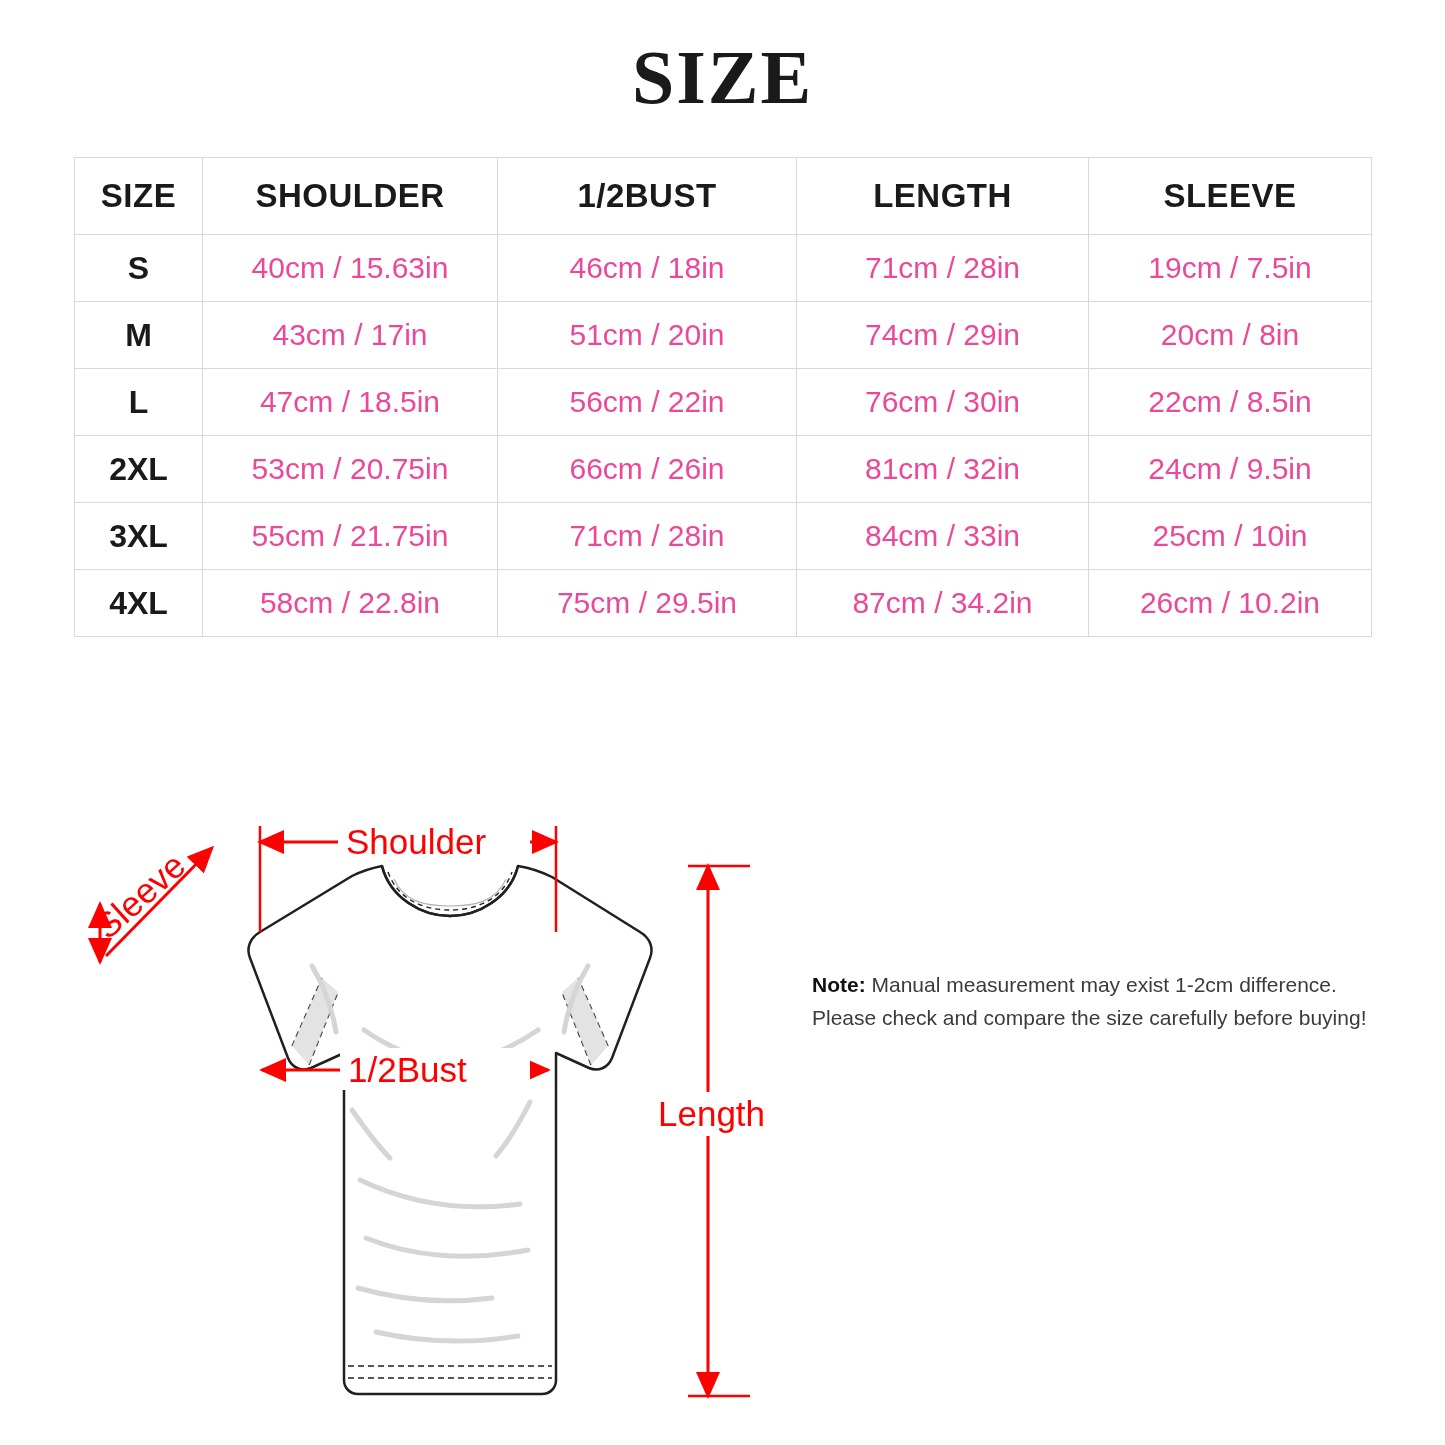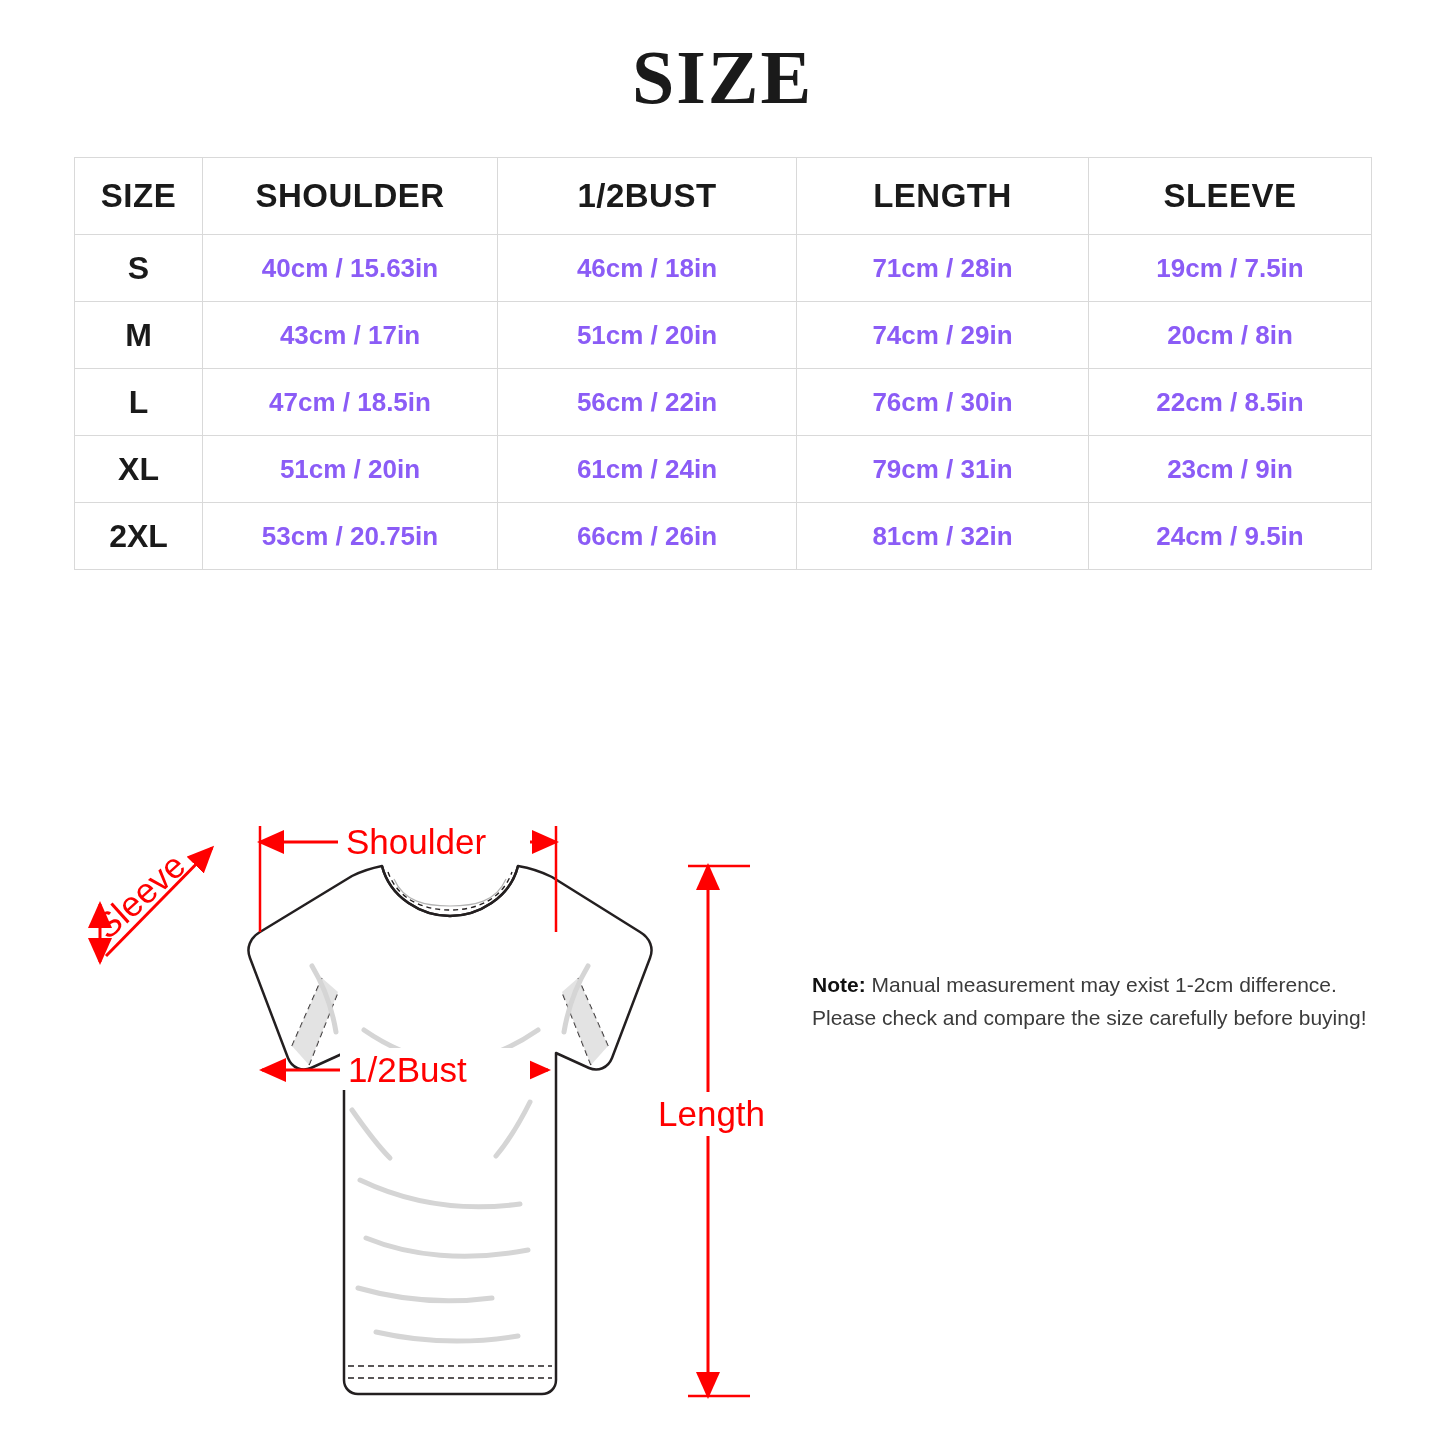--- a/index.html
+++ b/index.html
@@ -48,23 +48,23 @@
   }
   table.size-table thead th {
     height: 74px;
     font-size: 33px;
     font-weight: 700;
     color: #1a1a1a;
     letter-spacing: 0.5px;
   }
   table.size-table tbody td {
     height: 64px;
-    font-size: 26px;
-    color: #8b5cf6;
-    font-weight: 700;
+    font-size: 30px;
+    color: #ec4899;
+    font-weight: 400;
   }
   table.size-table tbody td.size-col {
     font-size: 32px;
     font-weight: 700;
     color: #1a1a1a;
   }
   col.c-size   { width: 128px; }
   col.c-shoulder { width: 295px; }
   col.c-bust   { width: 299px; }
   col.c-length { width: 292px; }
@@ -134,32 +134,39 @@
         <td>20cm / 8in</td>
       </tr>
       <tr>
         <td class="size-col">L</td>
         <td>47cm / 18.5in</td>
         <td>56cm / 22in</td>
         <td>76cm / 30in</td>
         <td>22cm / 8.5in</td>
       </tr>
       <tr>
-        <td class="size-col">XL</td>
-        <td>51cm / 20in</td>
-        <td>61cm / 24in</td>
-        <td>79cm / 31in</td>
-        <td>23cm / 9in</td>
-      </tr>
-      <tr>
         <td class="size-col">2XL</td>
         <td>53cm / 20.75in</td>
         <td>66cm / 26in</td>
         <td>81cm / 32in</td>
         <td>24cm / 9.5in</td>
+      </tr>
+      <tr>
+        <td class="size-col">3XL</td>
+        <td>55cm / 21.75in</td>
+        <td>71cm / 28in</td>
+        <td>84cm / 33in</td>
+        <td>25cm / 10in</td>
+      </tr>
+      <tr>
+        <td class="size-col">4XL</td>
+        <td>58cm / 22.8in</td>
+        <td>75cm / 29.5in</td>
+        <td>87cm / 34.2in</td>
+        <td>26cm / 10.2in</td>
       </tr>
     </tbody>
   </table>
 </div>
 
 <div class="illus">
   <svg width="740" height="640" viewBox="0 0 740 640" xmlns="http://www.w3.org/2000/svg">
     <defs>
       <marker id="arrR" markerWidth="10" markerHeight="10" refX="8" refY="4" orient="auto">
         <path d="M0,0 L9,4 L0,8 z" fill="#ff0000"></path>

